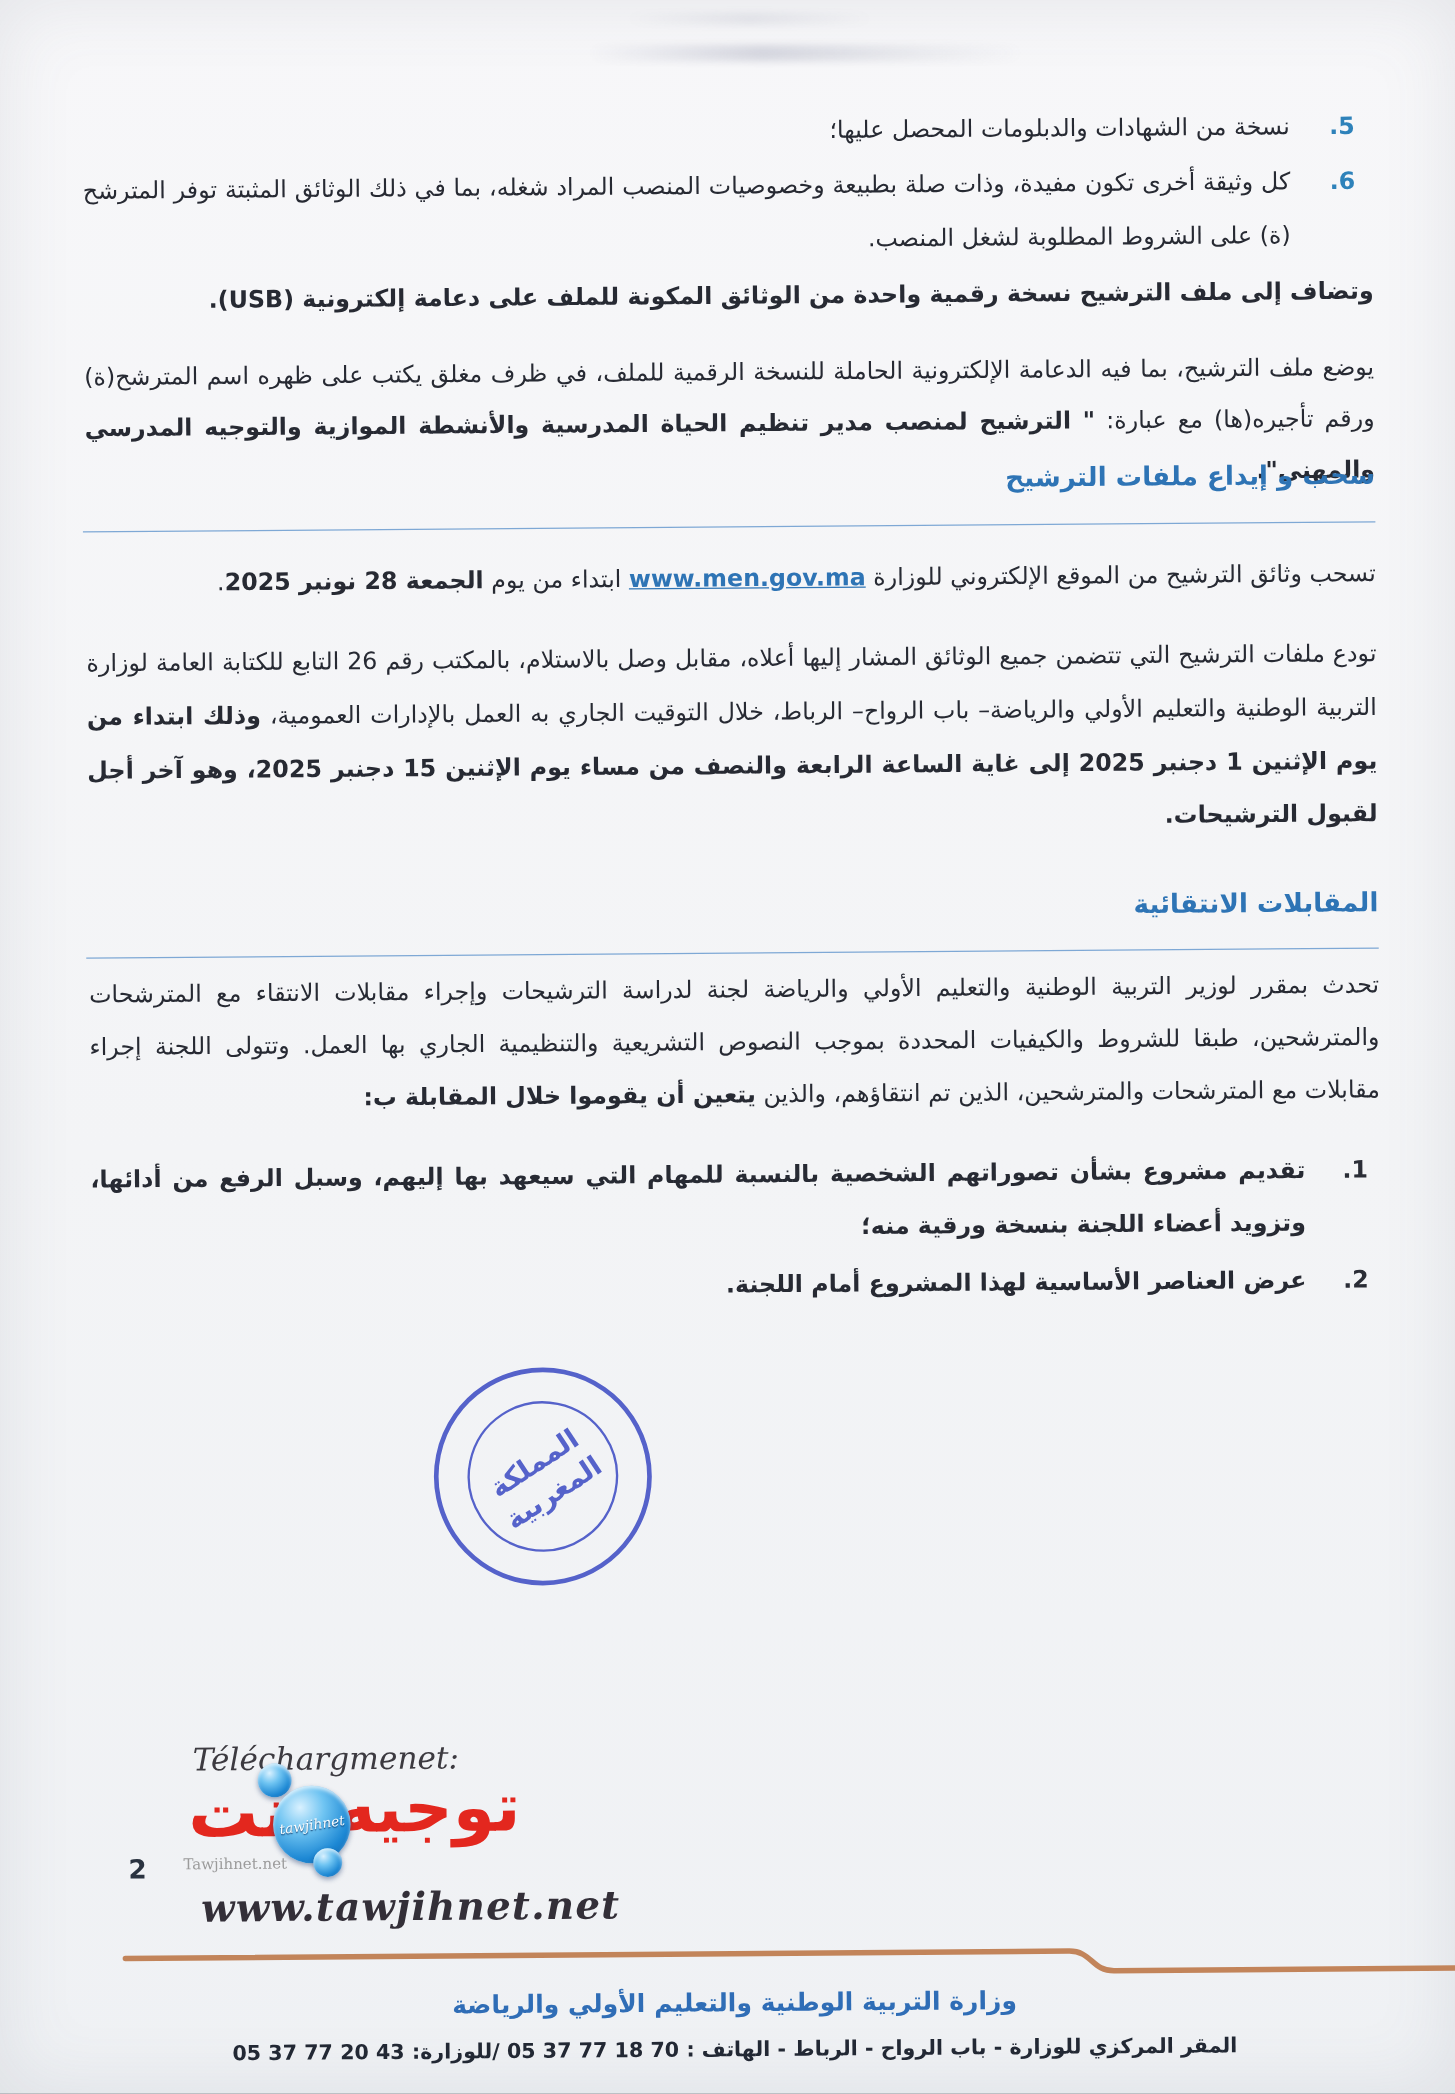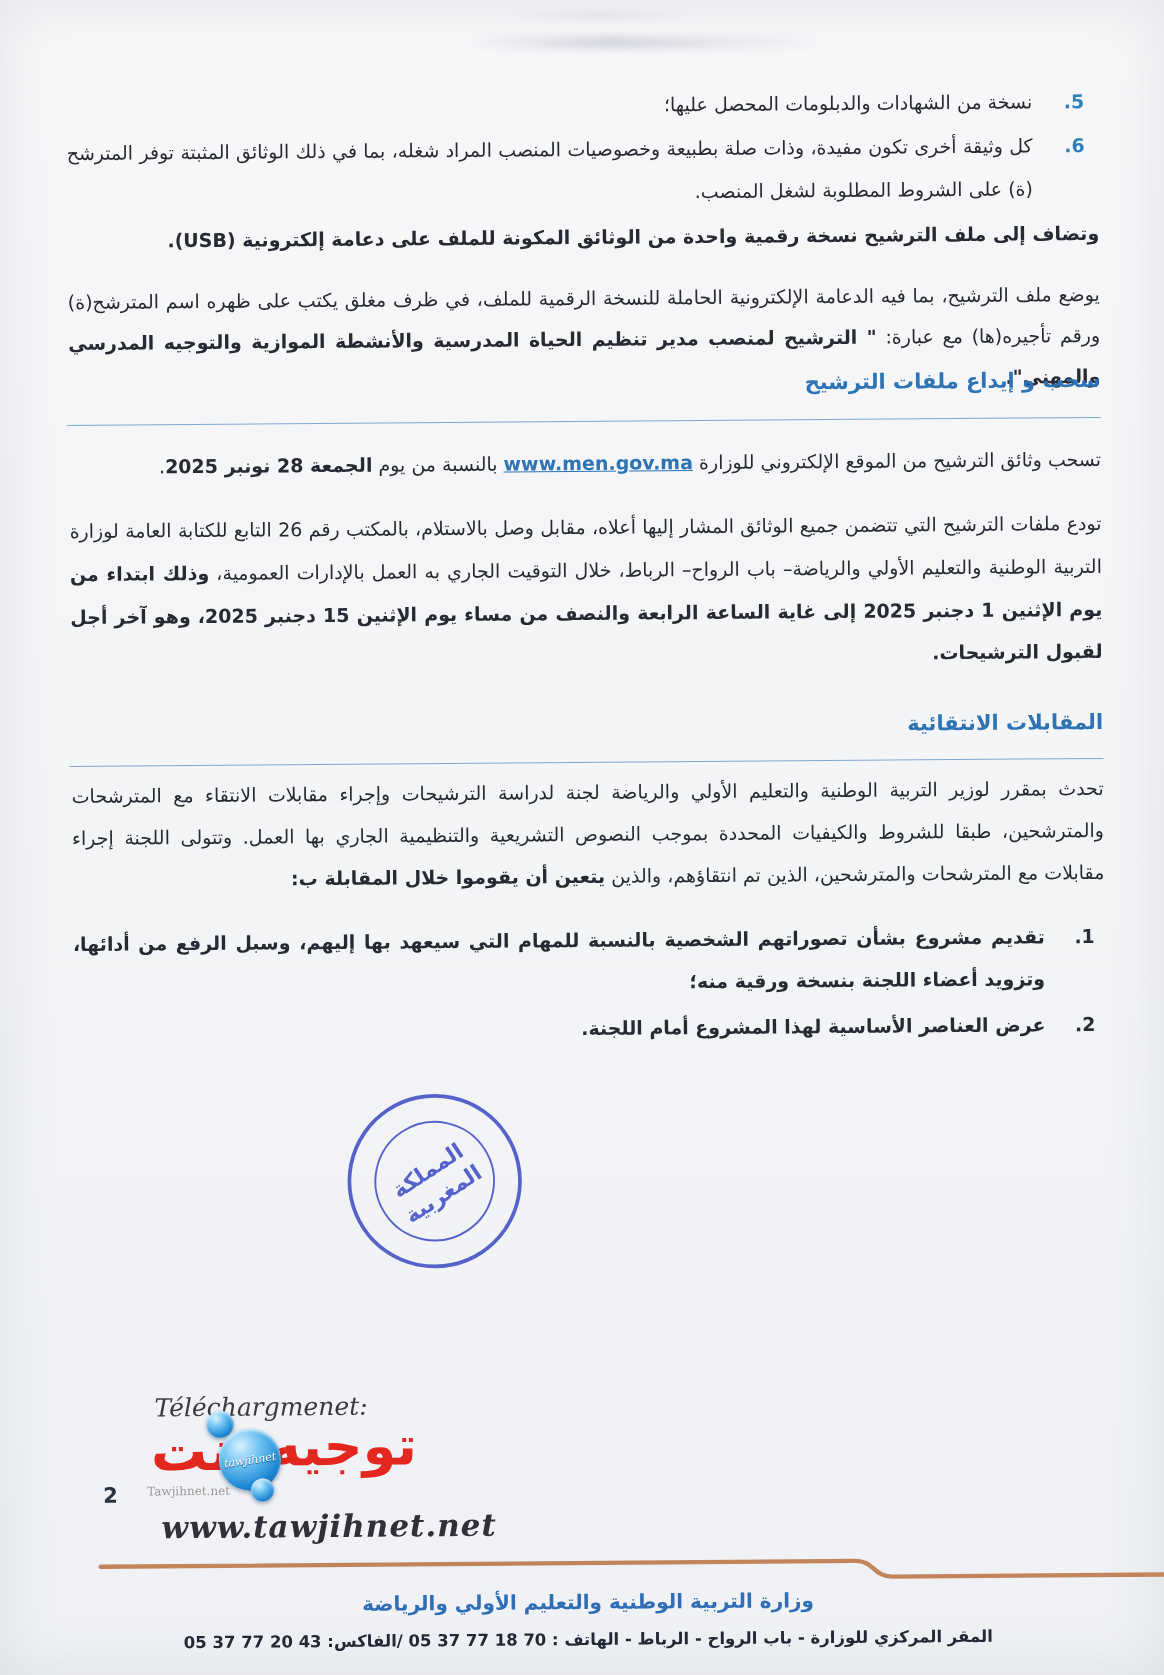--- a/index.html
+++ b/index.html
@@ -85,21 +85,21 @@
     <div class="block just b" style="top:216px;">وتضاف إلى ملف الترشيح نسخة رقمية واحدة من الوثائق المكونة للملف على دعامة إلكترونية (USB).</div>
 
     <div class="block just" style="top:278px;line-height:2.15;">
       <span>يوضع ملف الترشيح، بما فيه الدعامة الإلكترونية الحاملة للنسخة الرقمية للملف، في ظرف مغلق يكتب على ظهره اسم المترشح(ة) ورقم تأجيره(ها) مع عبارة: </span><span class="b">" الترشيح لمنصب مدير تنظيم الحياة المدرسية والأنشطة الموازية والتوجيه المدرسي والمهني".</span>
     </div>
 
     <div class="sect-h" style="top:372px;">سحب و إيداع ملفات الترشيح</div>
     <div class="rule" style="top:421px;"></div>
 
     <div class="block" style="top:442px;">
-      <span>تسحب وثائق الترشيح من الموقع الإلكتروني للوزارة </span><span class="link" dir="ltr">www.men.gov.ma</span><span> بالنسبة من يوم </span><span class="b">الجمعة 28 نونبر 2025</span><span>.</span>
+      <span>تسحب وثائق الترشيح من الموقع الإلكتروني للوزارة </span><span class="link" dir="ltr">www.men.gov.ma</span><span> ابتداء من يوم </span><span class="b">الجمعة 28 نونبر 2025</span><span>.</span>
     </div>
 
     <div class="block just" style="top:506px;line-height:2.25;">
       <span>تودع ملفات الترشيح التي تتضمن جميع الوثائق المشار إليها أعلاه، مقابل وصل بالاستلام، بالمكتب رقم 26 التابع للكتابة العامة لوزارة التربية الوطنية والتعليم الأولي والرياضة– باب الرواح– الرباط، خلال التوقيت الجاري به العمل بالإدارات العمومية، </span><span class="b">وذلك ابتداء من يوم الإثنين 1 دجنبر 2025 إلى غاية الساعة الرابعة والنصف من مساء يوم الإثنين 15 دجنبر 2025، وهو آخر أجل لقبول الترشيحات.</span>
     </div>
 
     <div class="sect-h" style="top:714px;">المقابلات الانتقائية</div>
     <div class="rule" style="top:762px;"></div>
 
     <div class="block just" style="top:772px;line-height:2.2;">
@@ -147,17 +147,17 @@
 
     <div class="pagenum">2</div>
 
     <svg class="footer-rule" viewBox="0 0 1164 36">
       <path d="M95,9 H850 C868,9 868,25 886,25 H1164" fill="none" stroke="#c2845a" stroke-width="4.4" stroke-linecap="round"></path>
     </svg>
 
     <div class="ministry">وزارة التربية الوطنية والتعليم الأولي والرياضة</div>
 
     <div class="contact">
-      <span>المقر المركزي للوزارة - باب الرواح - الرباط - الهاتف : </span><span dir="ltr" class="num-ltr">05 37 77 18 70</span><span> /الفاكس: </span><span dir="ltr" class="num-ltr">05 37 77 20 43</span>
+      <span>المقر المركزي للوزارة - باب الرواح - الرباط - الهاتف : </span><span dir="ltr" class="num-ltr">05 37 77 18 70</span><span> /للوزارة: </span><span dir="ltr" class="num-ltr">05 37 77 20 43</span>
     </div>
 
   </div>
 </div>
 
 </body></html>

